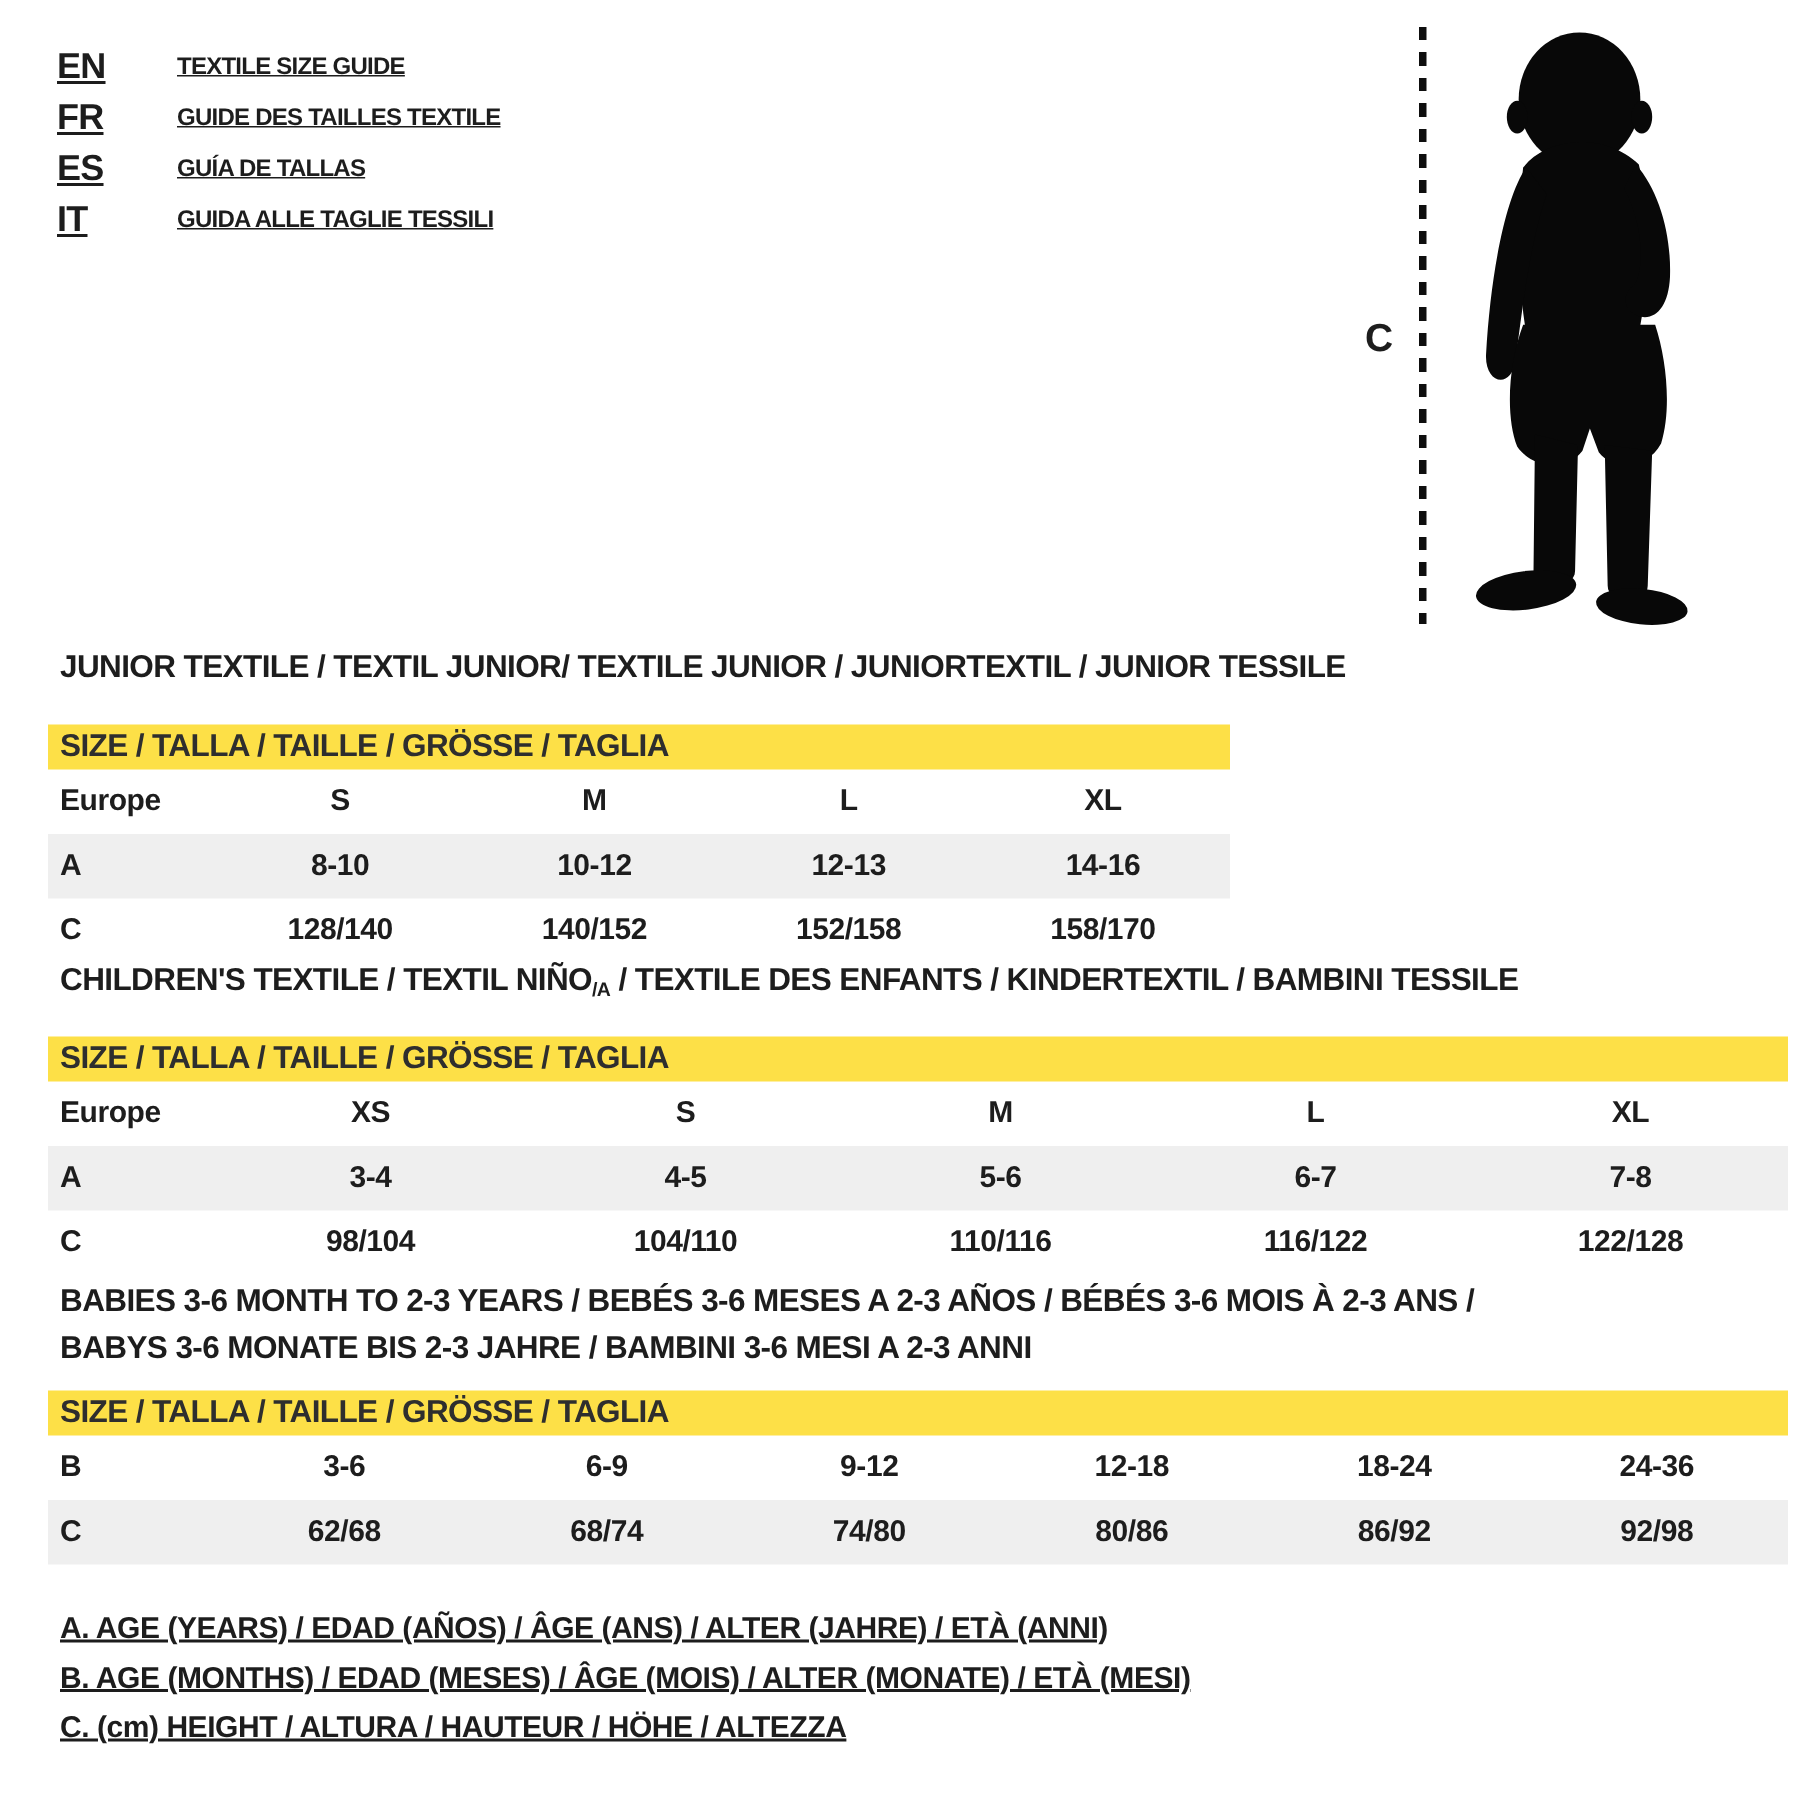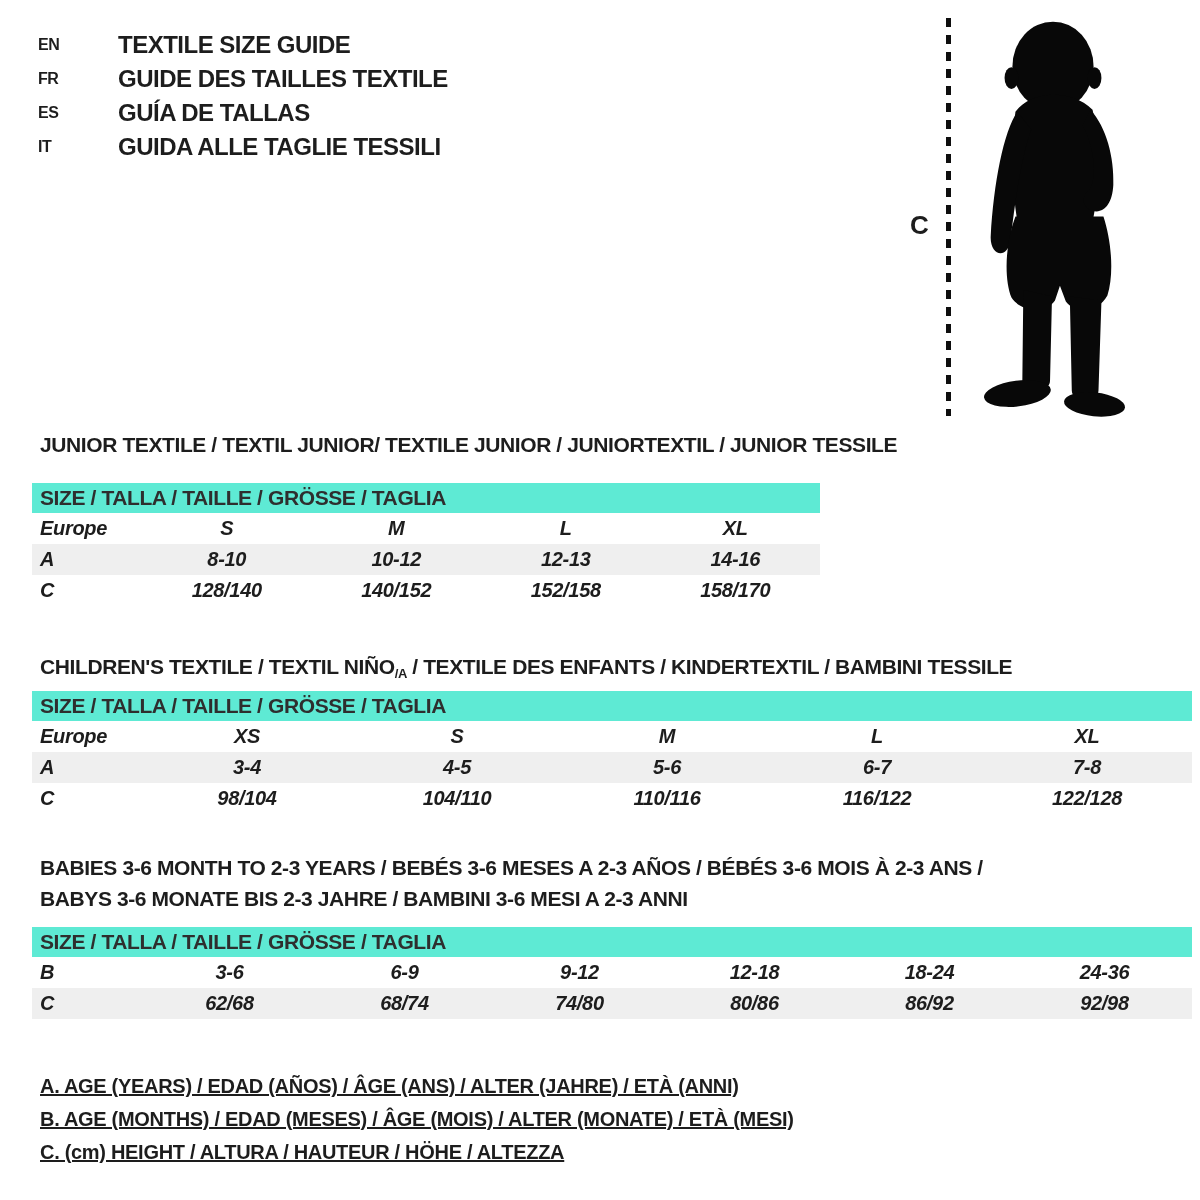--- a/index.html
+++ b/index.html
@@ -5,50 +5,50 @@
   html,body{margin:0;padding:0;background:#ffffff;}
   .canvas{
     position:relative;width:1200px;height:1200px;background:#ffffff;overflow:hidden;
     font-family:"Liberation Sans", sans-serif;
     color:#1d1d1d;
     -webkit-font-smoothing:antialiased;
   }
   
   .lang-block{position:absolute;left:38px;top:28px;}
   .lang-row{display:flex;align-items:center;height:34px;}
-  .lang-code{width:80px;font-size:16px;font-weight:700;letter-spacing:-0.5px;}
-  .lang-title{font-size:24px;font-weight:700;letter-spacing:-0.5px;}
+  .lang-code{width:80px;font-size:24px;font-weight:700;letter-spacing:-0.5px;text-decoration:underline;}
+  .lang-title{font-size:16px;font-weight:700;letter-spacing:-0.5px;text-decoration:underline;}
   
   .figure{position:absolute;left:898px;top:14px;width:262px;height:408px;}
   .measure-label{position:absolute;left:12px;top:196px;font-size:26px;font-weight:700;}
   .dashed-line{
     position:absolute;left:48px;top:4px;width:5px;height:398px;
     background:repeating-linear-gradient(to bottom,#0e0e0e 0 9px,transparent 9px 17px);
   }
   .child-svg{position:absolute;left:66px;top:0;width:178px;height:406px;fill:#080808;}
   
   .section-heading{
     position:absolute;left:40px;font-size:21px;font-weight:700;letter-spacing:-0.4px;
     white-space:nowrap;
   }
   #junior-heading{top:433px;text-align:center;}
-  #children-heading{top:642px;margin-top:13px;}
+  #children-heading{top:642px;}
   #babies-heading{top:852px;line-height:31px;}
   .sub-small{font-size:13px;position:relative;top:4px;font-weight:700;}
   
   .size-table{position:absolute;left:32px;}
   #junior-table{top:483px;width:788px;}
   #children-table{top:691px;width:1160px;}
   #babies-table{top:927px;width:1160px;}
   .size-bar{
-    height:30px;background:#5eead4;display:flex;align-items:center;
+    height:30px;background:#fde047;display:flex;align-items:center;
     padding-left:8px;box-sizing:border-box;
   }
   .size-bar span{font-size:21px;font-weight:700;letter-spacing:-0.4px;color:#2e2e2e;}
-  .t-row{display:flex;align-items:center;height:31px;font-size:20px;font-weight:700;letter-spacing:-0.3px;font-style:italic;}
+  .t-row{display:flex;align-items:center;height:43px;font-size:20px;font-weight:700;letter-spacing:-0.3px;}
   .t-row.alt{background:#efefef;}
   .t-label{width:110px;padding-left:8px;box-sizing:border-box;text-align:left;}
   .t-cell{flex:1;text-align:center;}
   
   .legend{position:absolute;left:40px;top:1070px;text-decoration:underline;}
   .legend-line{height:33px;display:flex;align-items:center;font-size:20px;font-weight:700;letter-spacing:-0.3px;white-space:nowrap;}
 </style>
 </head>
 <body>
 

